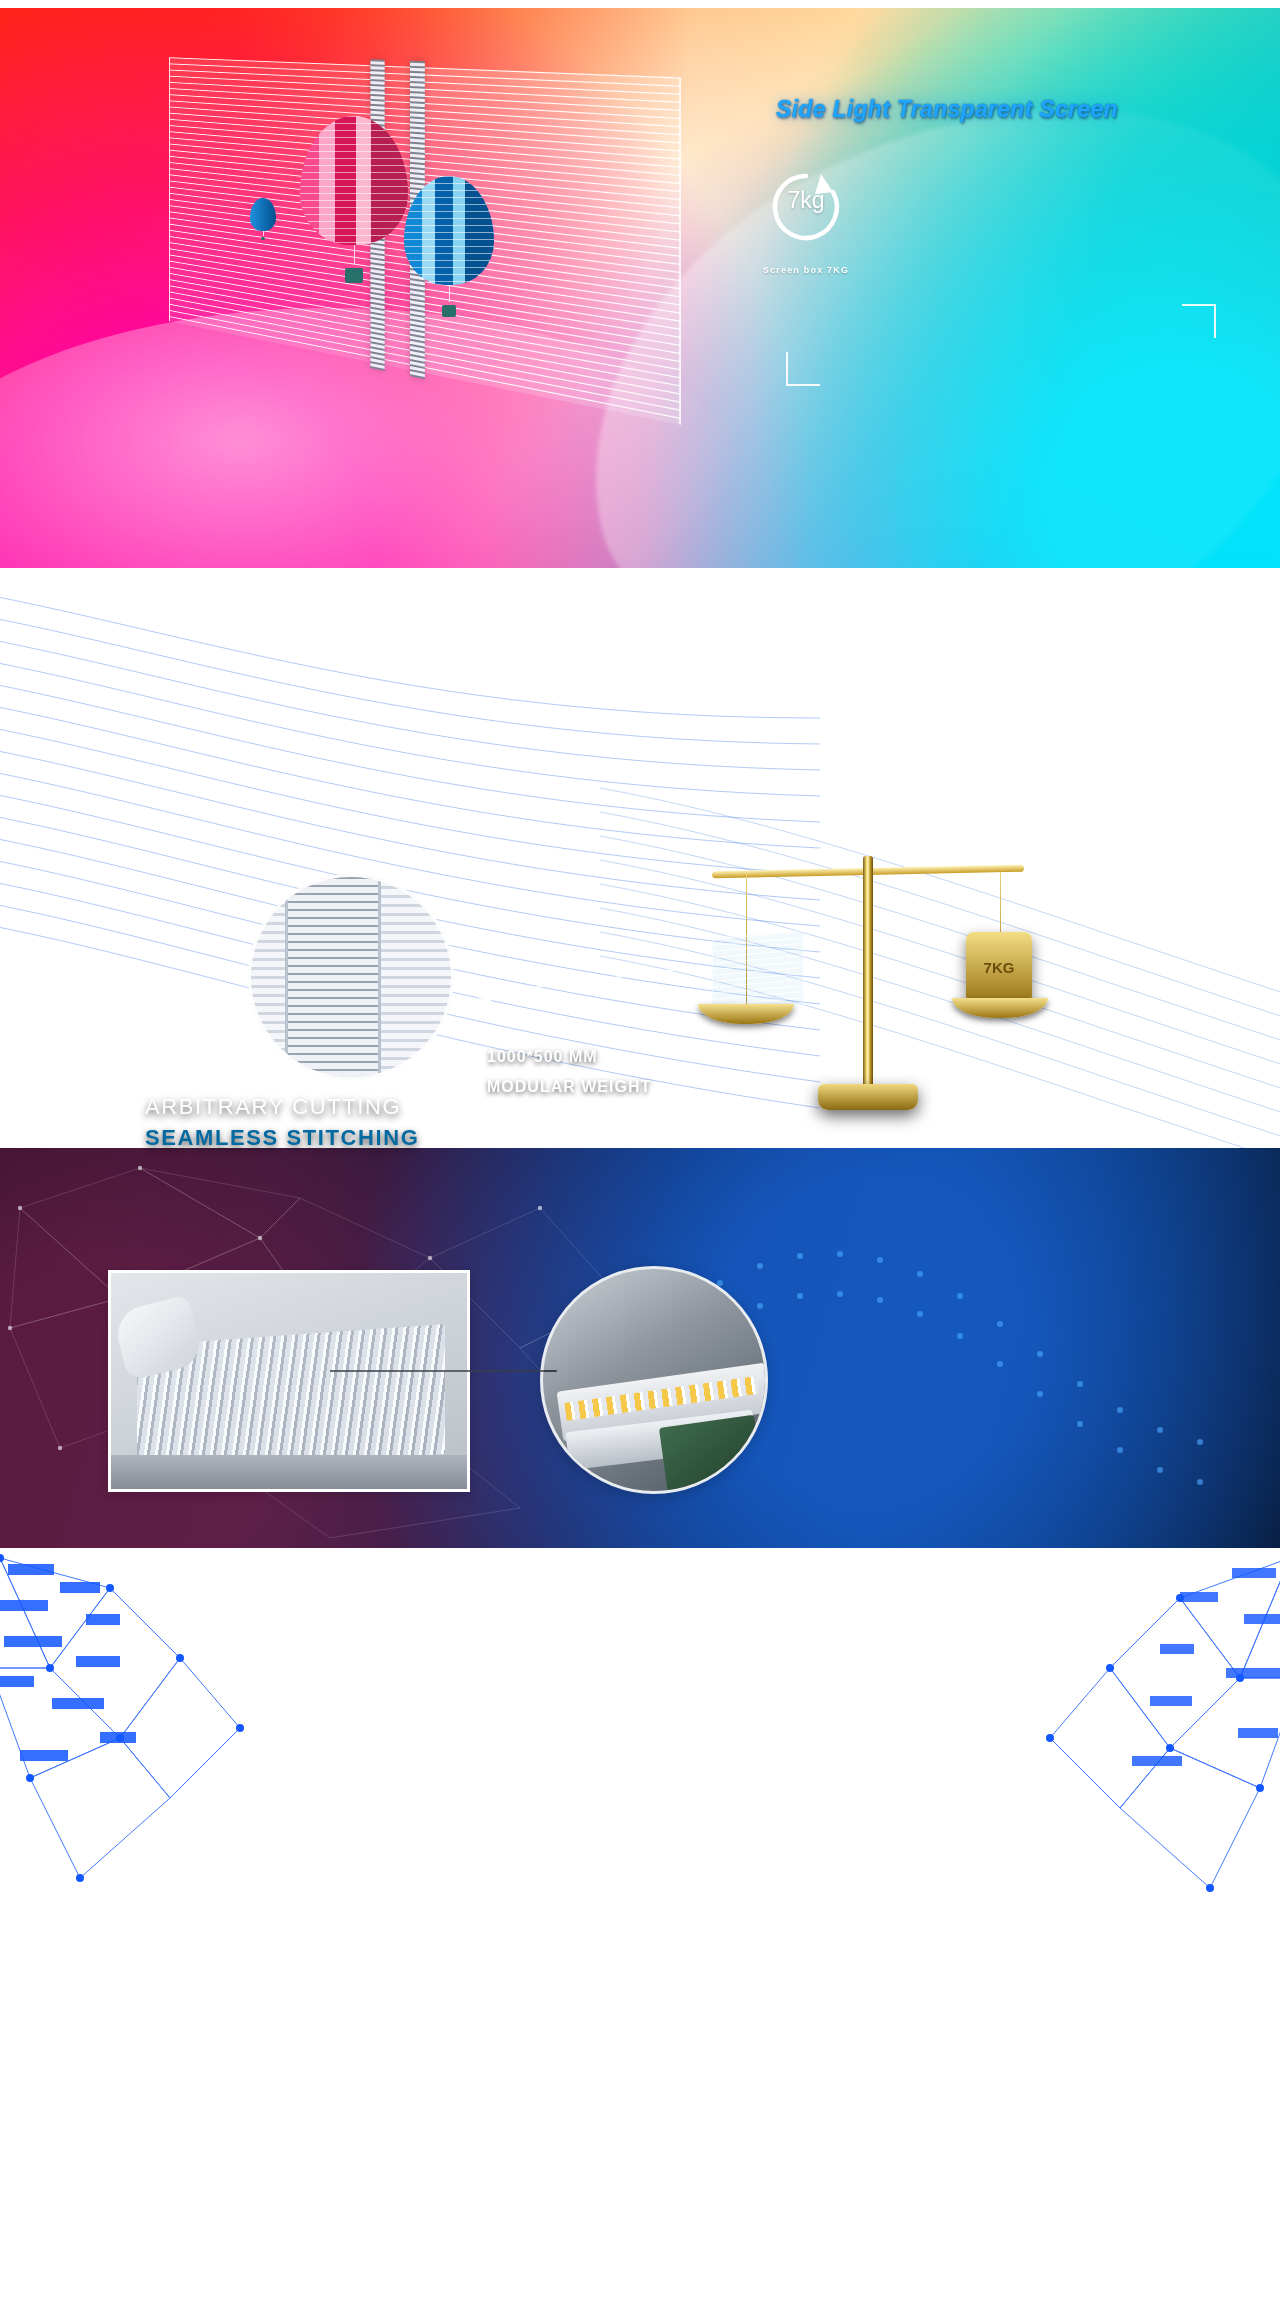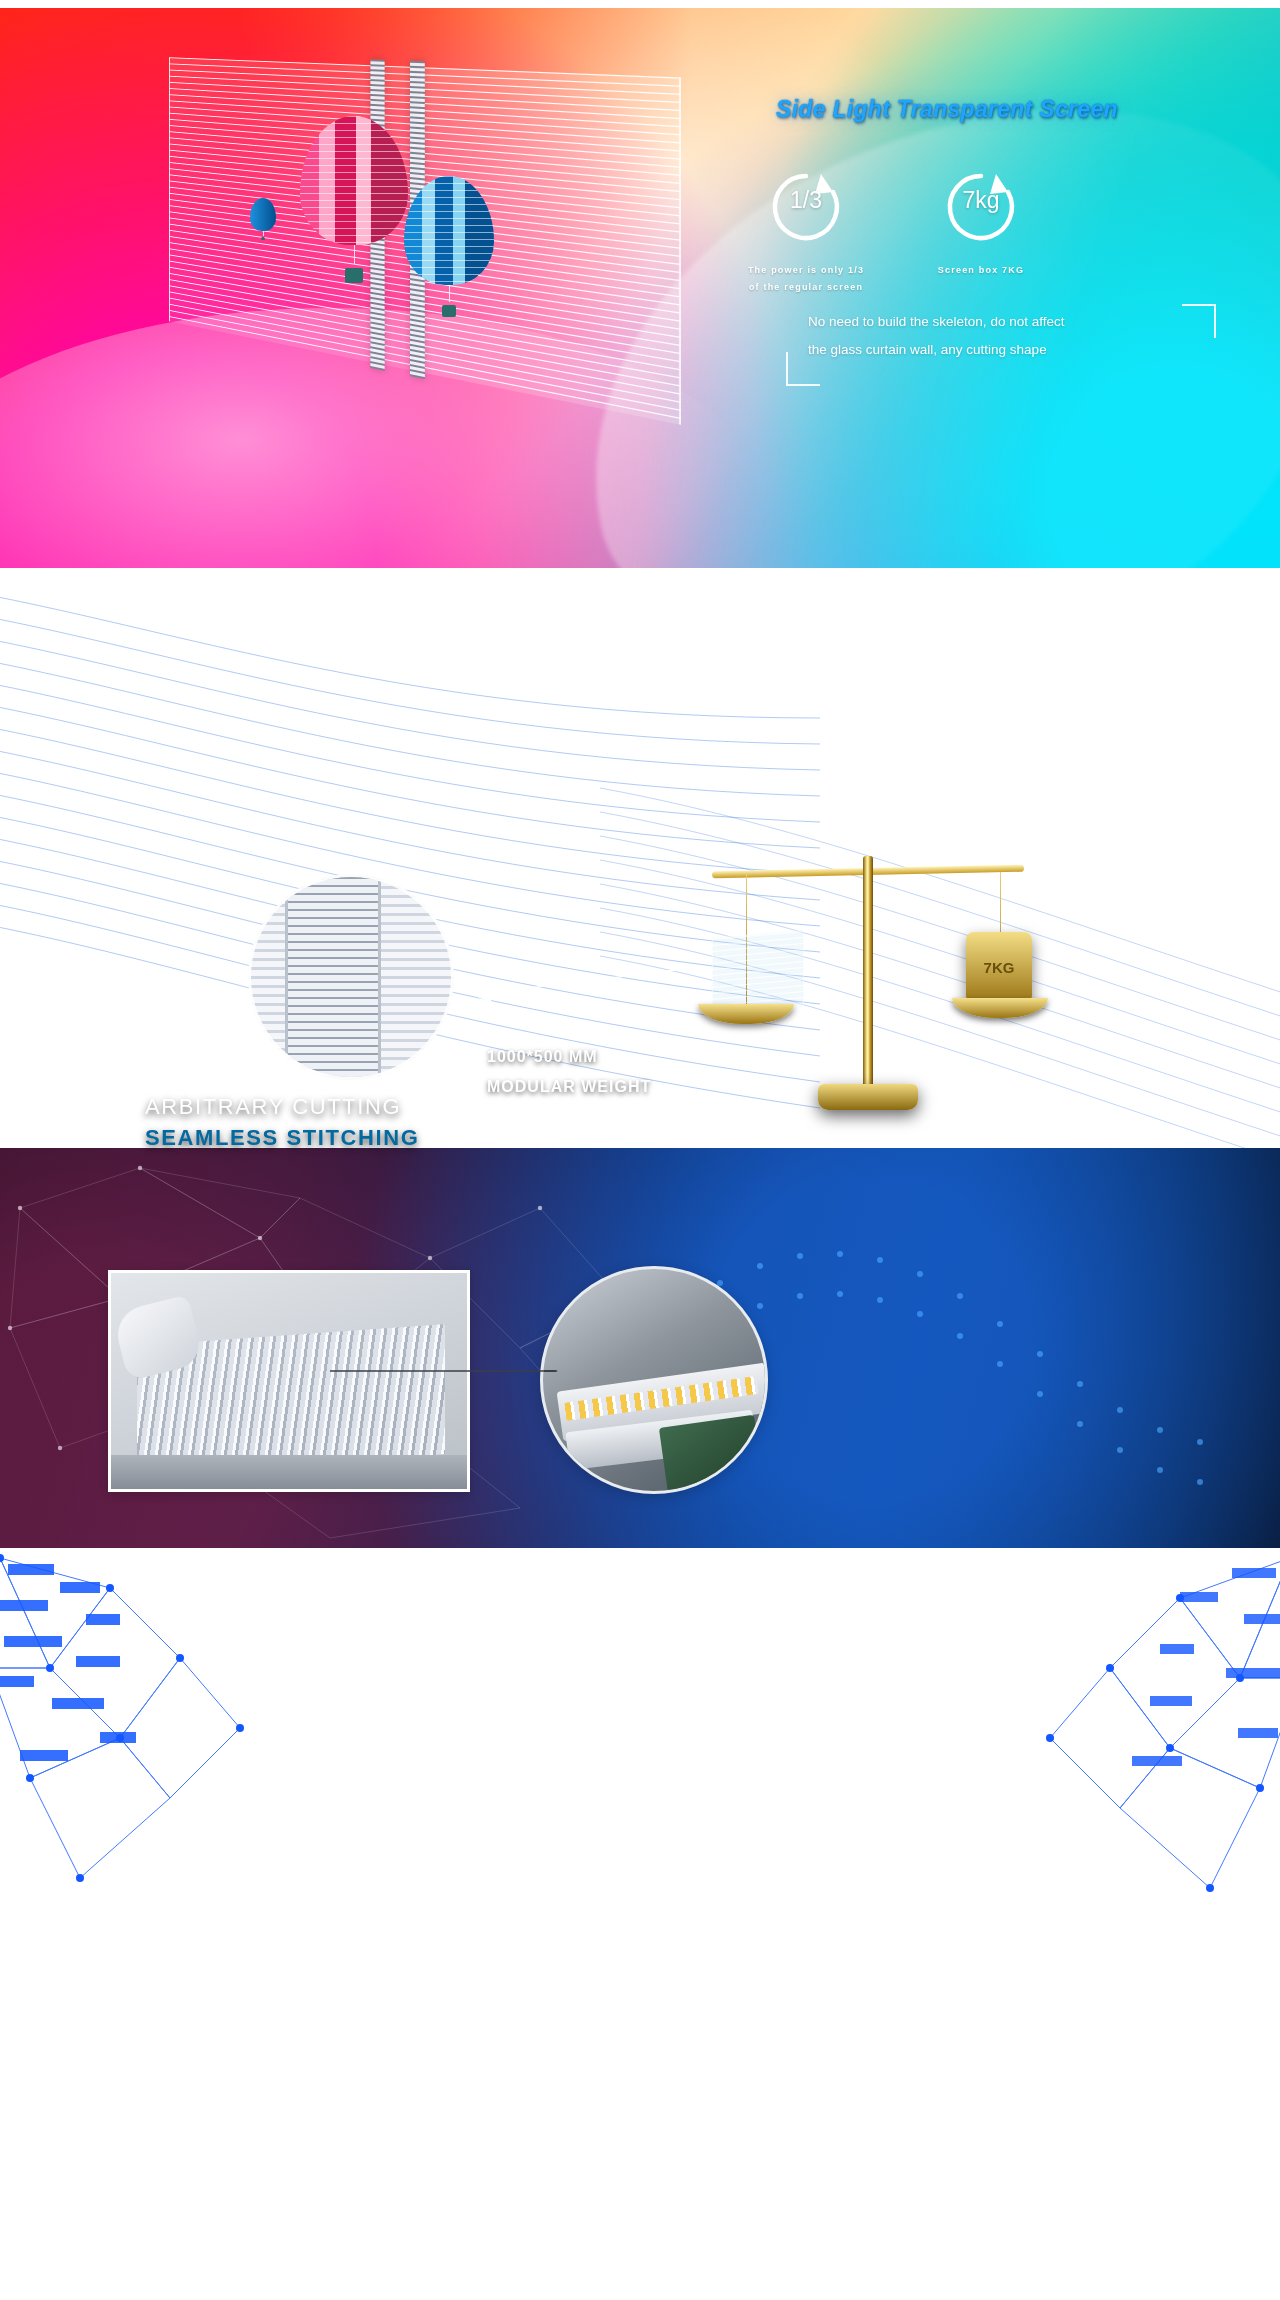--- a/index.html
+++ b/index.html
@@ -324,51 +324,36 @@
     <div class="balloon b-blue">
       <div class="bag"></div>
         <div class="rope"></div>
         <div class="basket"></div>
     </div>
 
     <div class="hero-title">Side Light Transparent Screen</div>
 
     <div class="stats">
 
-      <div class="stat">
-        <div class="stat-ring">
-          <svg viewBox="0 0 78 78" width="78" height="78" aria-hidden="true">
-            <path d="M39 8 a31 31 0 1 0 27 16" fill="none" stroke="#ffffff" stroke-width="4.5" stroke-linecap="round"></path>
-            <path d="M54 6 L66 24 L48 26 Z" fill="#ffffff"></path>
-          </svg>
-        </div>
-        <div class="stat-val" style="position:relative;height:0;top:-62px">1/3</div>
-        <div class="stat-cap">The power is only 1/3</div>
-        <div class="stat-cap">of the regular screen</div>
-      </div>
 
 
       <div class="stat">
         <div class="stat-ring">
           <svg viewBox="0 0 78 78" width="78" height="78" aria-hidden="true">
             <path d="M39 8 a31 31 0 1 0 27 16" fill="none" stroke="#ffffff" stroke-width="4.5" stroke-linecap="round"></path>
             <path d="M54 6 L66 24 L48 26 Z" fill="#ffffff"></path>
           </svg>
         </div>
         <div class="stat-val" style="position:relative;height:0;top:-62px">7kg</div>
         <div class="stat-cap">Screen box 7KG</div>
       </div>
     </div>
 
     <div class="brk tr"></div>
     <div class="brk bl"></div>
-    <div class="hero-note">
-      <div>No need to build the skeleton, do not affect</div>
-      <div>the glass curtain wall, any cutting shape</div>
-    </div>
   </section>
 
   <section class="sec2">
     <svg class="wirelines" viewBox="0 0 900 580" preserveAspectRatio="none">
       <g fill="none" stroke="#2b6fe0" stroke-width="0.7" opacity="0.55">
         <path d="M10,20 C240,60 470,150 880,150"></path>
           <path d="M10,42 C240,82 470,172 880,176"></path>
         <path d="M10,64 C240,104 470,194 880,202"></path>
           <path d="M10,86 C240,126 470,216 880,228"></path>
         <path d="M10,108 C240,148 470,238 880,254"></path>

